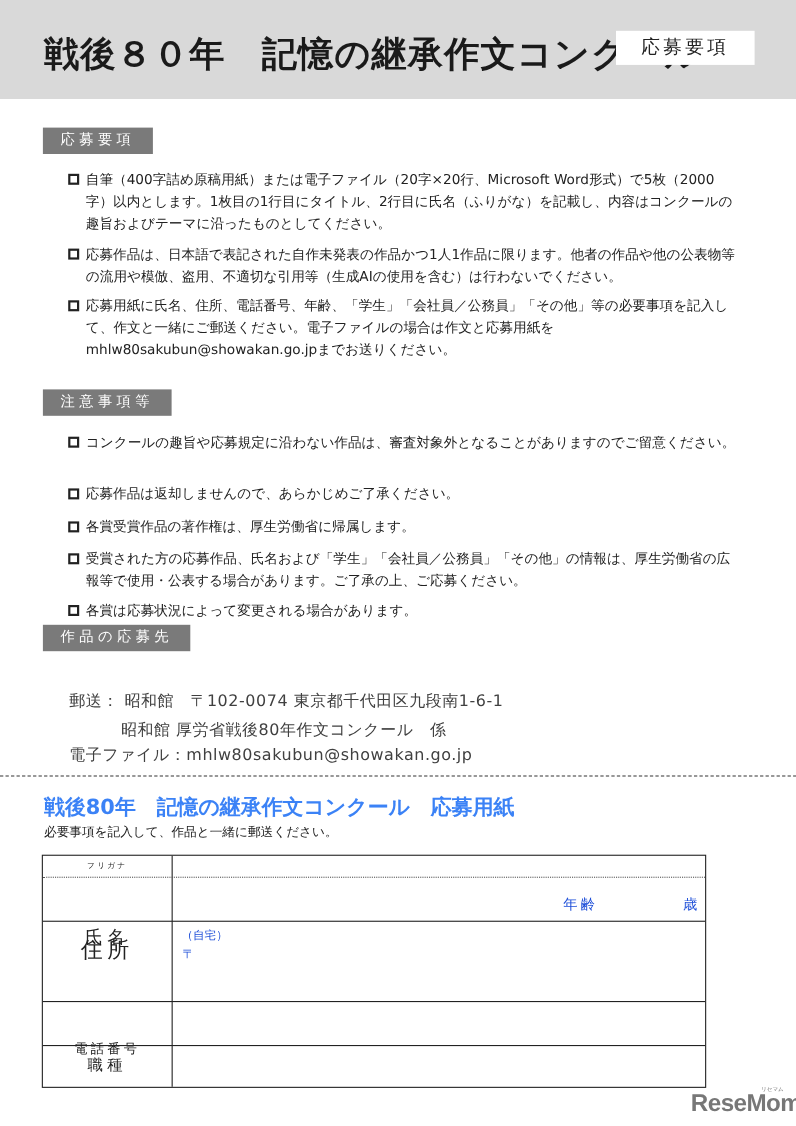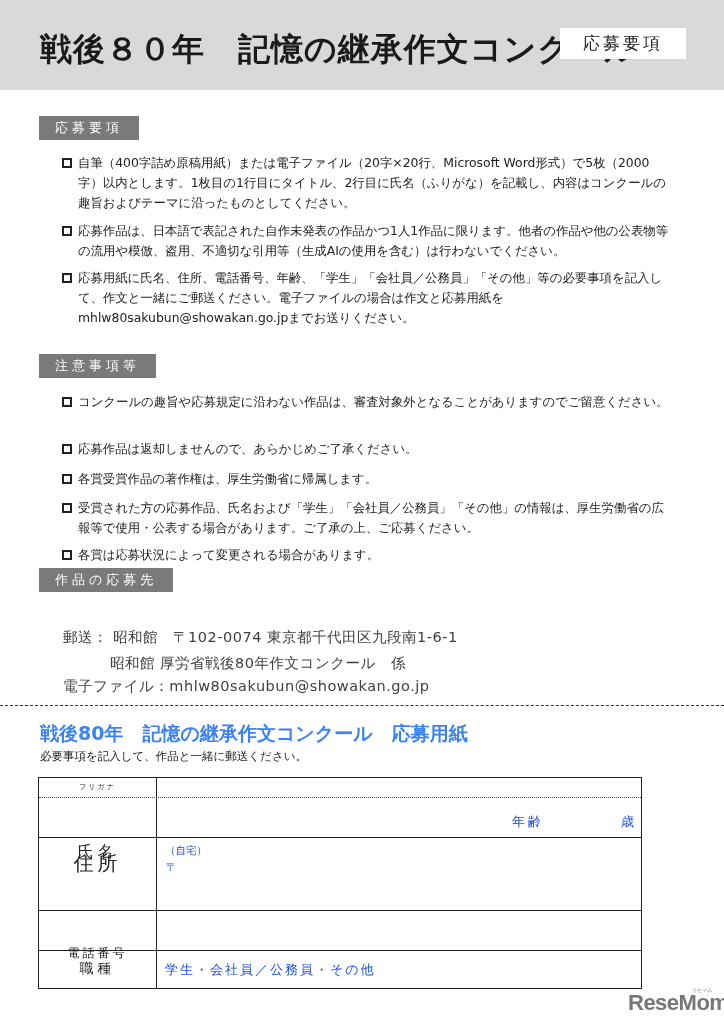--- a/index.html
+++ b/index.html
@@ -112,17 +112,16 @@
   <div class="cell-text" style="left:126px; top:66px; font-size:10.5px;">（自宅）</div>
   <div class="cell-text" style="left:127px; top:82px; font-size:11px;">〒</div>
   <div class="cell-text" style="left:140px; top:80px; width:500px; height:50px;"></div>
   <div class="hline" style="top:132px;"></div>
 
   <div class="cell-label" style="top:142px; font-size:12px; letter-spacing:3px;margin-top:25px;">電話番号</div>
   <div class="cell-text" style="left:119px; top:133px; width:527px; height:39px;"></div>
   <div class="hline" style="top:172px;"></div>
 
   <div class="cell-label" style="top:182px; font-size:14px; letter-spacing:4px;">職種</div>
-  <div class="cell-text" style="left:126px; top:183px; font-size:13px; letter-spacing:2px;">学生・会社員／公務員・その他</div>
 </div>
 
 <div class="logo">ReseMom</div>
 <div class="logo-small">リセマム</div>
 
 </body></html>

